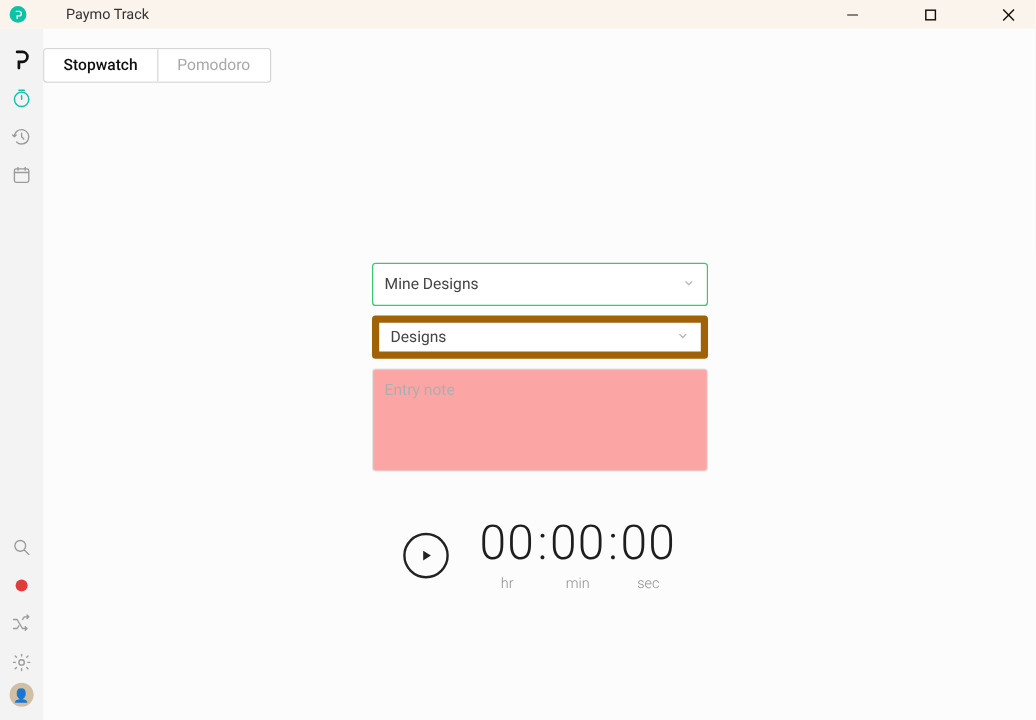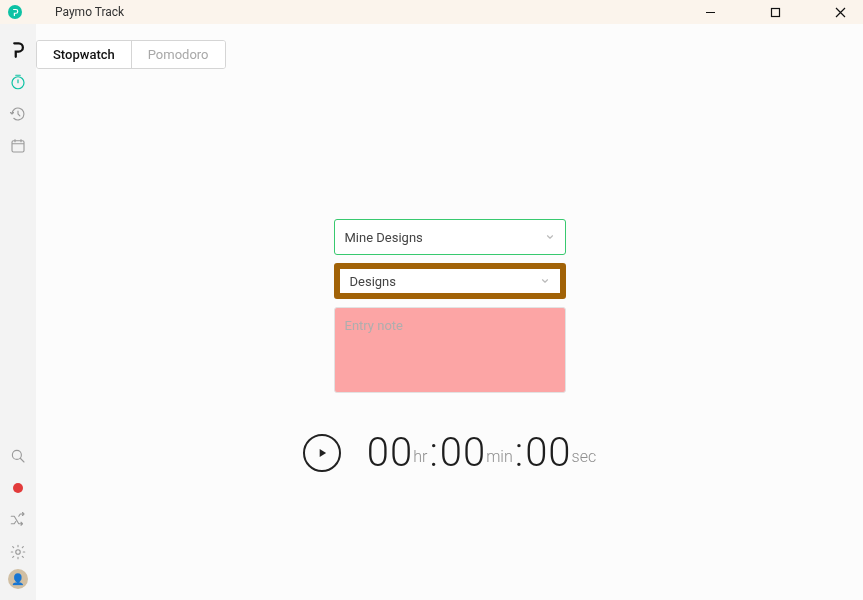--- a/index.html
+++ b/index.html
@@ -23,33 +23,33 @@
 
 .main { flex: 1; background: #fcfcfc; position: relative; }
 
 .tabs { display: flex; margin-top: 16px; }
 .tabgroup { display: flex; border: 1px solid #d5d5d5; border-radius: 3px; overflow: hidden; }
 .tab { padding: 6px 16px; font-size: 13px; color: #5a5a5a; background: #fff; }
 .tab.active { color: #111; font-weight: 500; }
 .tab + .tab { border-left: 1px solid #d5d5d5; }
 .tab:not(.active) { color: #a8a8a8; }
 
-.formwrap { width: 232px; margin: 150px auto 0; }
+.formwrap { width: 280px; margin: 150px auto 0; }
 .select { width: 100%; height: 36px; border: 6px solid #a16207; border-radius: 3px; background: #fff; display: flex; align-items: center; padding: 0 10px; font-size: 13px; color: #444; margin-bottom: 8px; position: relative; }
 .select.primary { border: 1px solid #38c96f; }
 .select .chev { position: absolute; right: 10px; color: #bbb; }
 .note { width: 100%; height: 86px; border: 1px solid #e2e2e2; border-radius: 3px; background: #fca5a5; padding: 10px; font-size: 13px; color: #444; resize: none; outline: none; font-family: inherit; }
 .note::placeholder { color: #aeaeae; }
 
 .timer-row { display: flex; align-items: center; justify-content: center; margin-top: 36px; gap: 26px; }
 .playbtn { width: 38px; height: 38px; border: 2px solid #222; border-radius: 50%; display: flex; align-items: center; justify-content: center; }
 .digits { display: flex; align-items: baseline; font-weight: 300; color: #1e1e1e; }
-.digits .grp { display: flex; flex-direction: row; align-items: center; }
+.digits .grp { display: flex; flex-direction: column; align-items: center; }
 .digits .num { font-size: 40px; letter-spacing: 1px; line-height: 1; }
-.digits .lbl { font-size: 16px; color: #8e8e8e; margin-top: 6px; }
+.digits .lbl { font-size: 12px; color: #8e8e8e; margin-top: 6px; }
 .digits .colon { font-size: 40px; line-height: 1; padding: 0 2px; color: #1e1e1e; }
 
 .record-dot { width: 10px; height: 10px; background: #e23b3b; border-radius: 50%; }
 </style>
 </head>
 <body>
 
 <div class="titlebar">
   <span class="app-icon">
     <svg width="9" height="9" viewBox="0 0 24 24" fill="none">

